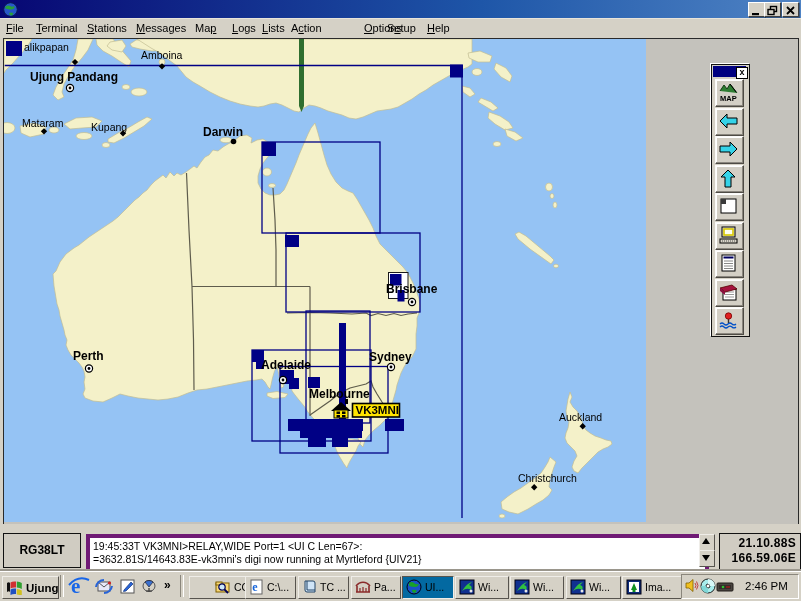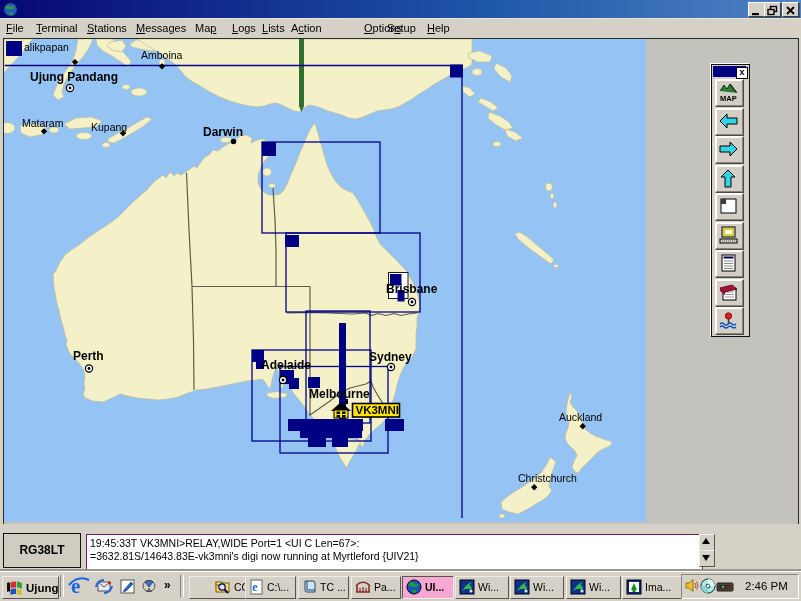--- a/index.html
+++ b/index.html
@@ -14,21 +14,21 @@
  border-top:1px solid #fff;border-left:1px solid #fff;
  border-right:1px solid #404040;border-bottom:1px solid #404040;box-shadow:1px 1px 0 #00000055;}
 
 #menubar{left:0;top:18px;width:801px;height:20px;background:#d5d1c6;border-top:1px solid #e8e4da;}
 .mi{position:absolute;top:22px;font-size:11px;color:#000;}
 .mi u{text-decoration:underline;}
 
 #client{left:3px;top:38px;width:794px;height:485px;background:#c4c2bc;border:1px solid #2a2a2a;}
 #statusbar{left:0;top:524px;width:801px;height:47px;background:#d5d1c6;}
 .sunkbox{border:1px solid #111;background:#d0ccc2;}
-#msgbox{left:86px;top:534px;width:612px;height:32px;background:#fff;border:1px solid #701a75;
+#msgbox{left:86px;top:534px;width:612px;height:32px;background:#fff;border:4px solid #701a75;
  font-size:10.5px;line-height:13px;padding-left:3px;padding-top:2px;white-space:nowrap;overflow:hidden;}
 
 #taskbar{left:0;top:571px;width:801px;height:30px;background:#d5d1c6;border-top:1px solid #fff;
  box-shadow:0 -2px 0 #9a968c;}
 .raised{background:#d5d1c6;border-top:1px solid #efede8;border-left:1px solid #efede8;
  border-right:1px solid #57544e;border-bottom:1px solid #57544e;}
 .taskbtn{top:575.5px;height:21px;display:flex;align-items:center;gap:3px;padding-left:3px;
  font-size:10.5px;color:#000;overflow:hidden;white-space:nowrap;}
 
 #toolbar{left:711px;top:64px;width:37px;height:271px;background:#d5d1c6;border:1px solid #111;
@@ -217,20 +217,22 @@
       <rect x="352.5" y="403.5" width="47" height="13.5" fill="#ffe400" stroke="#000" stroke-width="1.6"></rect>
       <text x="355.5" y="414" font-size="11.5" font-weight="bold" font-family="Liberation Sans,sans-serif">VK3MNI</text>
     </g>
   </svg>
   </div>
 
   <div class="abs" id="statusbar"></div>
   <div class="abs sunkbox" style="left:3px;top:533px;width:76px;height:33px;
    font-weight:bold;font-size:12px;text-align:center;line-height:33px;">RG38LT</div>
   <div class="abs" id="msgbox">19:45:33T VK3MNI&gt;RELAY,WIDE Port=1 &lt;UI C Len=67&gt;:<br>=3632.81S/14643.83E-vk3mni's digi now running at Myrtleford {UIV21}</div>
+  <div class="abs sunkbox" style="left:719px;top:533px;width:76px;height:33px;
+   font-weight:bold;font-size:12px;text-align:right;line-height:15px;padding-top:1.5px;padding-right:4px;letter-spacing:0.3px;">21.10.88S<br>166.59.06E</div>
 
   <div class="abs raised" style="left:699px;top:534px;width:14px;height:15px;"></div>
   <div class="abs raised" style="left:699px;top:550px;width:14px;height:15px;"></div>
   <svg class="abs" style="left:699px;top:534px;" width="14" height="15">
       <polygon points="7,4 11,10 3,10" fill="#000"></polygon>
     </svg>
   <svg class="abs" style="left:699px;top:550px;" width="14" height="15">
       <polygon points="3,5 11,5 7,11" fill="#000"></polygon>
     </svg>
 
@@ -365,21 +367,21 @@
       </svg>
         <span>TC ...</span>
       </div>
     <div class="abs raised taskbtn" style="left:351px;width:45px;">
       <svg width="16" height="16" viewBox="0 0 16 16" style="flex:none">
         <path d="M1,13 h14 M2,13 v-6 m12,6 v-6 M1,7 c4,-5 10,-5 14,0" fill="none" stroke="#8a2a2a" stroke-width="1.6"></path>
         <path d="M5,13 v-4 m3,4 v-5 m3,5 v-4" stroke="#8a2a2a" stroke-width="1.2"></path>
       </svg>
         <span>Pa...</span>
       </div>
-    <div class="abs taskbtn" style="left:402px;width:47px;background:#f9a8d4;border-top:1px solid #57544e;border-left:1px solid #57544e;border-right:1px solid #efede8;border-bottom:1px solid #efede8;font-weight:bold;">
+    <div class="abs taskbtn" style="left:402px;width:47px;background:#0369a1;border-top:1px solid #57544e;border-left:1px solid #57544e;border-right:1px solid #efede8;border-bottom:1px solid #efede8;font-weight:normal;">
       <svg width="16" height="16" viewBox="0 0 16 16" style="flex:none">
         <circle cx="8" cy="8" r="7" fill="#1a50c8" stroke="#001"></circle>
         <path d="M3,4 q3,-2 5,0 t5,1 q-1,3 -4,3 t-6,-1 z M6,11 q3,-1 5,1 l-2,2 q-3,0 -3,-3" fill="#18a028"></path>
       </svg>
         <span>UI...</span>
       </div>
     <div class="abs raised taskbtn" style="left:455px;width:49px;">
       <svg width="16" height="16" viewBox="0 0 16 16" style="flex:none">
         <rect x="1" y="1" width="14" height="14" fill="#103090" stroke="#001"></rect>
         <path d="M3,12 q5,-8 10,-9 l-3,3 q4,1 2,5 q-4,-3 -9,1" fill="#30c040"></path>

